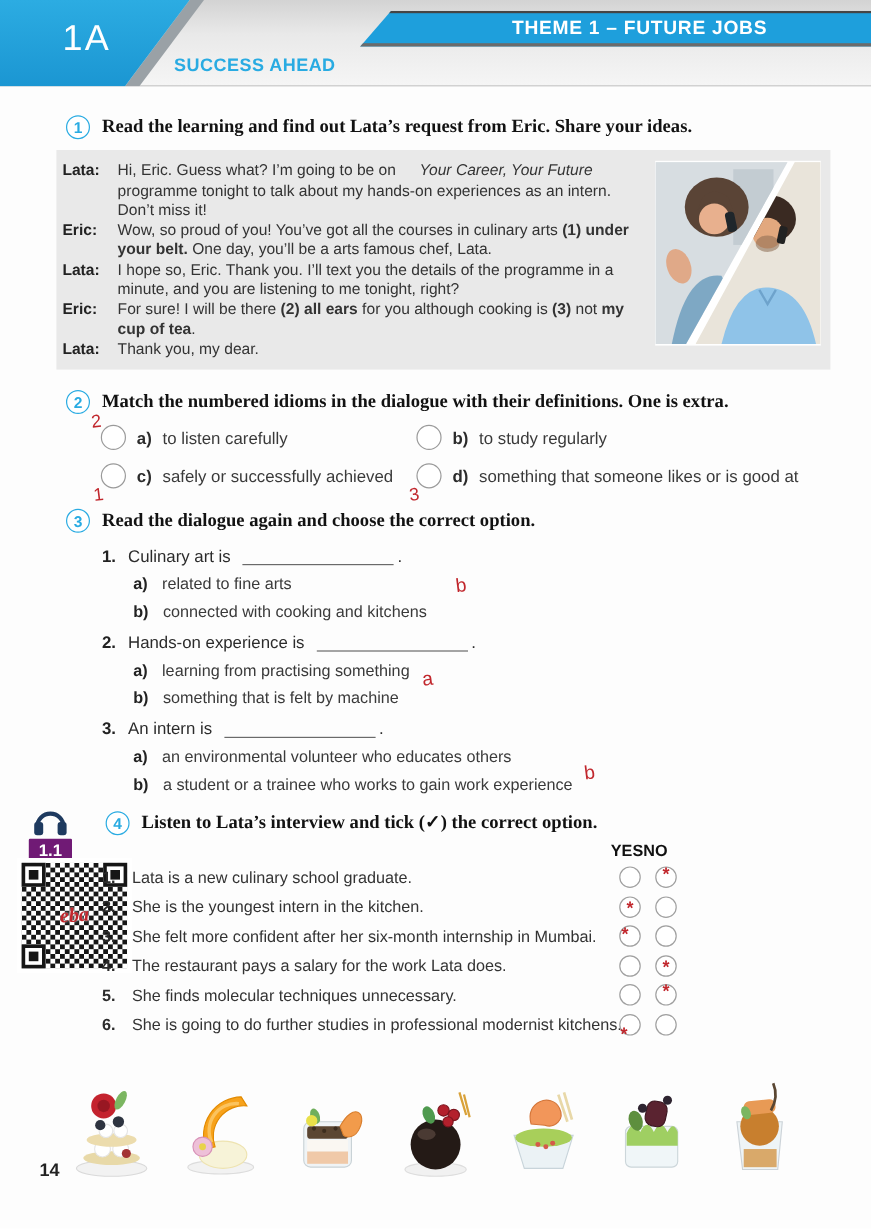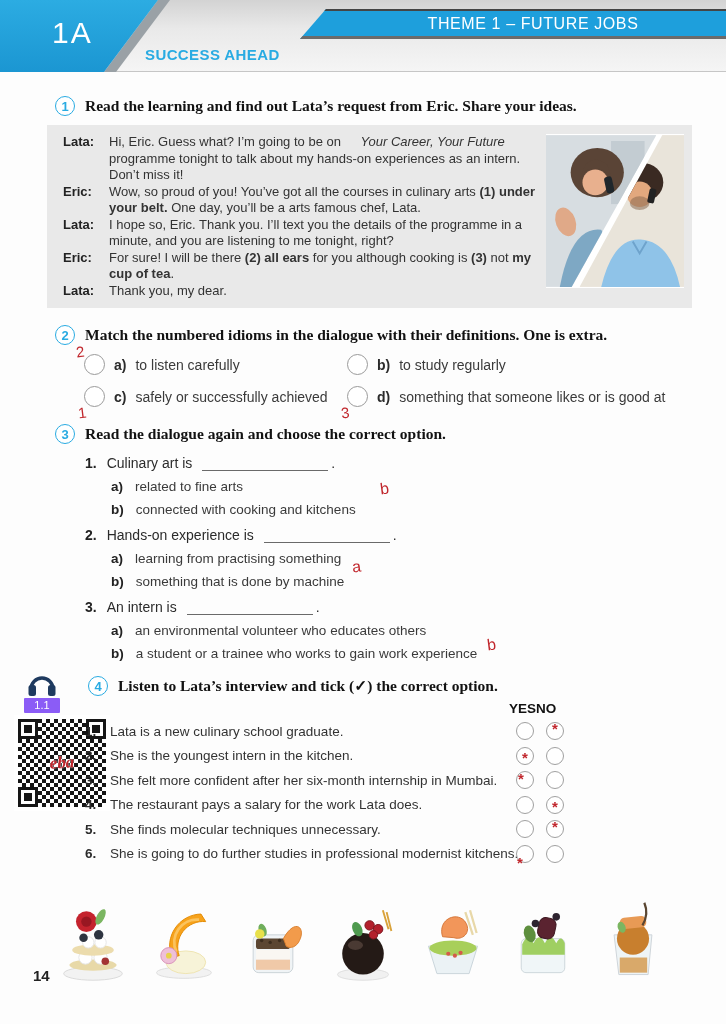--- a/index.html
+++ b/index.html
@@ -12,21 +12,21 @@
 
   
   .hdr { position:absolute; top:0; left:0; right:0; height:76px; }
   .hdr-gray { position:absolute; top:0; left:0; right:0; height:72px;
     background:linear-gradient(180deg,#d3d3d3 0%,#e9e9e9 40%,#f5f5f5 100%);
     border-bottom:1px solid #c6c6c6; }
   .theme-bar { position:absolute; top:9px; left:300px; right:0; height:30px;
     background:#1e9fdc; border-top:2px solid #454545; border-bottom:3px solid #6b6b6b;
     clip-path:polygon(26px 0, 100% 0, 100% 100%, 0 100%);
     display:flex; align-items:center; justify-content:center; }
-  .theme-title { color:#fff; font-weight:normal; font-size:16px; letter-spacing:.6px; padding-left:40px; }
+  .theme-title { color:#fff; font-weight:bold; font-size:16px; letter-spacing:.6px; padding-left:40px; }
   .unit-shadow { position:absolute; top:0; left:0; width:180px; height:72px;
     background:#9aa1a6; clip-path:polygon(158px 0, 170px 0, 116px 100%, 104px 100%); }
   .unit-block { position:absolute; top:0; left:0; width:170px; height:72px;
     background:linear-gradient(180deg,#2cace2,#1b96d2);
     clip-path:polygon(0 0, 158px 0, 104px 100%, 0 100%); }
   .unit-code { position:absolute; top:16px; left:52px; color:#fff; font-size:30px;
     letter-spacing:2px; font-weight:400; }
   .unit-title { position:absolute; top:46px; left:145px; color:#29abe2;
     font-weight:bold; font-size:15px; letter-spacing:.4px; }
 
@@ -34,21 +34,21 @@
   .ex-head { display:flex; align-items:flex-start; gap:10px; margin-left:55px; }
   .ex-num { flex:0 0 auto; width:20px; height:20px; border:1.7px solid #29abe2; border-radius:50%;
     color:#29abe2; font-weight:bold; font-size:13px; display:flex; align-items:center;
     justify-content:center; background:#fff; margin-top:1px; }
   .ex-instr { font-family:"Liberation Serif", serif; font-weight:bold; font-size:15.5px;
     color:#121212; line-height:22px; }
   .hand { color:#c1272d; font-size:15px; line-height:1; transform:rotate(-7deg); display:inline-block; }
 
   
   .sec1 { margin-top:19px; }
-  .dialogue-box { margin:8px 34px 0 47px; background:#e9e9e9; padding:9px 8px 9px 16px;
+  .dialogue-box { margin:8px 34px 0 47px; background:#e9e9e9; padding:9px 8px 9px 5px;
     display:flex; align-items:flex-start;justify-content:space-between; }
   .dlg-lines { flex:1 1 auto; font-size:13px; line-height:16.5px; color:#333; }
   .dlg-line { display:grid; grid-template-columns:42px 1fr; column-gap:4px; }
   .spk { font-weight:bold; color:#222; }
   .dlg-text .b { font-weight:bold; }
   .dlg-text .i { font-style:italic;margin-left:16px; }
   .dlg-photo { flex:0 0 auto; width:138px; height:154px; margin-left:8px; background:#fff; }
 
   
   .sec2 { margin-top:16px; }
@@ -74,21 +74,21 @@
   .q-opt b { color:#222; }
   .q-ans { position:absolute; font-size:16px; }
   .q1 .q-ans { left:295px; top:26px; }
   .q2 .q-ans { left:267px; top:32px; }
   .q3 .q-ans { left:402px; top:38px; }
 
   
   .sec4 { position:relative; margin-top:14px; }
   .sec4 .ex-head { margin-left:88px; }
   .audio-wrap { position:absolute; left:24px; top:-4px; width:36px; text-align:center; }
-  .audio-badge { margin-top:-3px; background:#8b5cf6; color:#fff; font-size:11px; font-weight:normal;
+  .audio-badge { margin-top:-3px; background:#701a75; color:#fff; font-size:14px; font-weight:bold;
     padding:1px 0 2px; border-radius:1px; }
   .qr { position:absolute; left:18px; top:44px; width:88px; height:88px; background:#fff;
     background-image:repeating-conic-gradient(#161616 0% 25%, #ffffff 0% 50%);
     background-size:8px 8px; outline:4px solid #fff; }
   .qr-finder { position:absolute; width:20px; height:20px; border:3.5px solid #161616; background:#fff; }
   .qr-finder::after { content:""; position:absolute; inset:3px; background:#161616; }
   .qr-f-tl { left:0; top:0; } .qr-f-tr { right:0; top:0; } .qr-f-bl { left:0; bottom:0; }
   .qr-label { position:absolute; left:50%; top:50%; transform:translate(-50%,-50%) rotate(-4deg);
     color:#c1272d; font-family:"Liberation Serif", serif; font-style:italic; font-weight:bold;
     font-size:17px; text-shadow:0 0 2px #fff; }
@@ -262,21 +262,21 @@
         <span>Hands-on experience is</span>
         <span class="blank"></span>
         <span class="q-suffix">.</span>
       </div>
       <div class="q-opt">
         <b>a)</b>
         <span>learning from practising something</span>
       </div>
       <div class="q-opt">
         <b>b)</b>
-        <span>something that is done by machine</span>
+        <span>something that is felt by machine</span>
       </div>
       <span class="hand q-ans">a</span>
     </div>
 
     <div class="q q3">
       <div class="q-stem">
         <b>3.</b>
         <span>An intern is</span>
         <span class="blank"></span>
         <span class="q-suffix">.</span>

